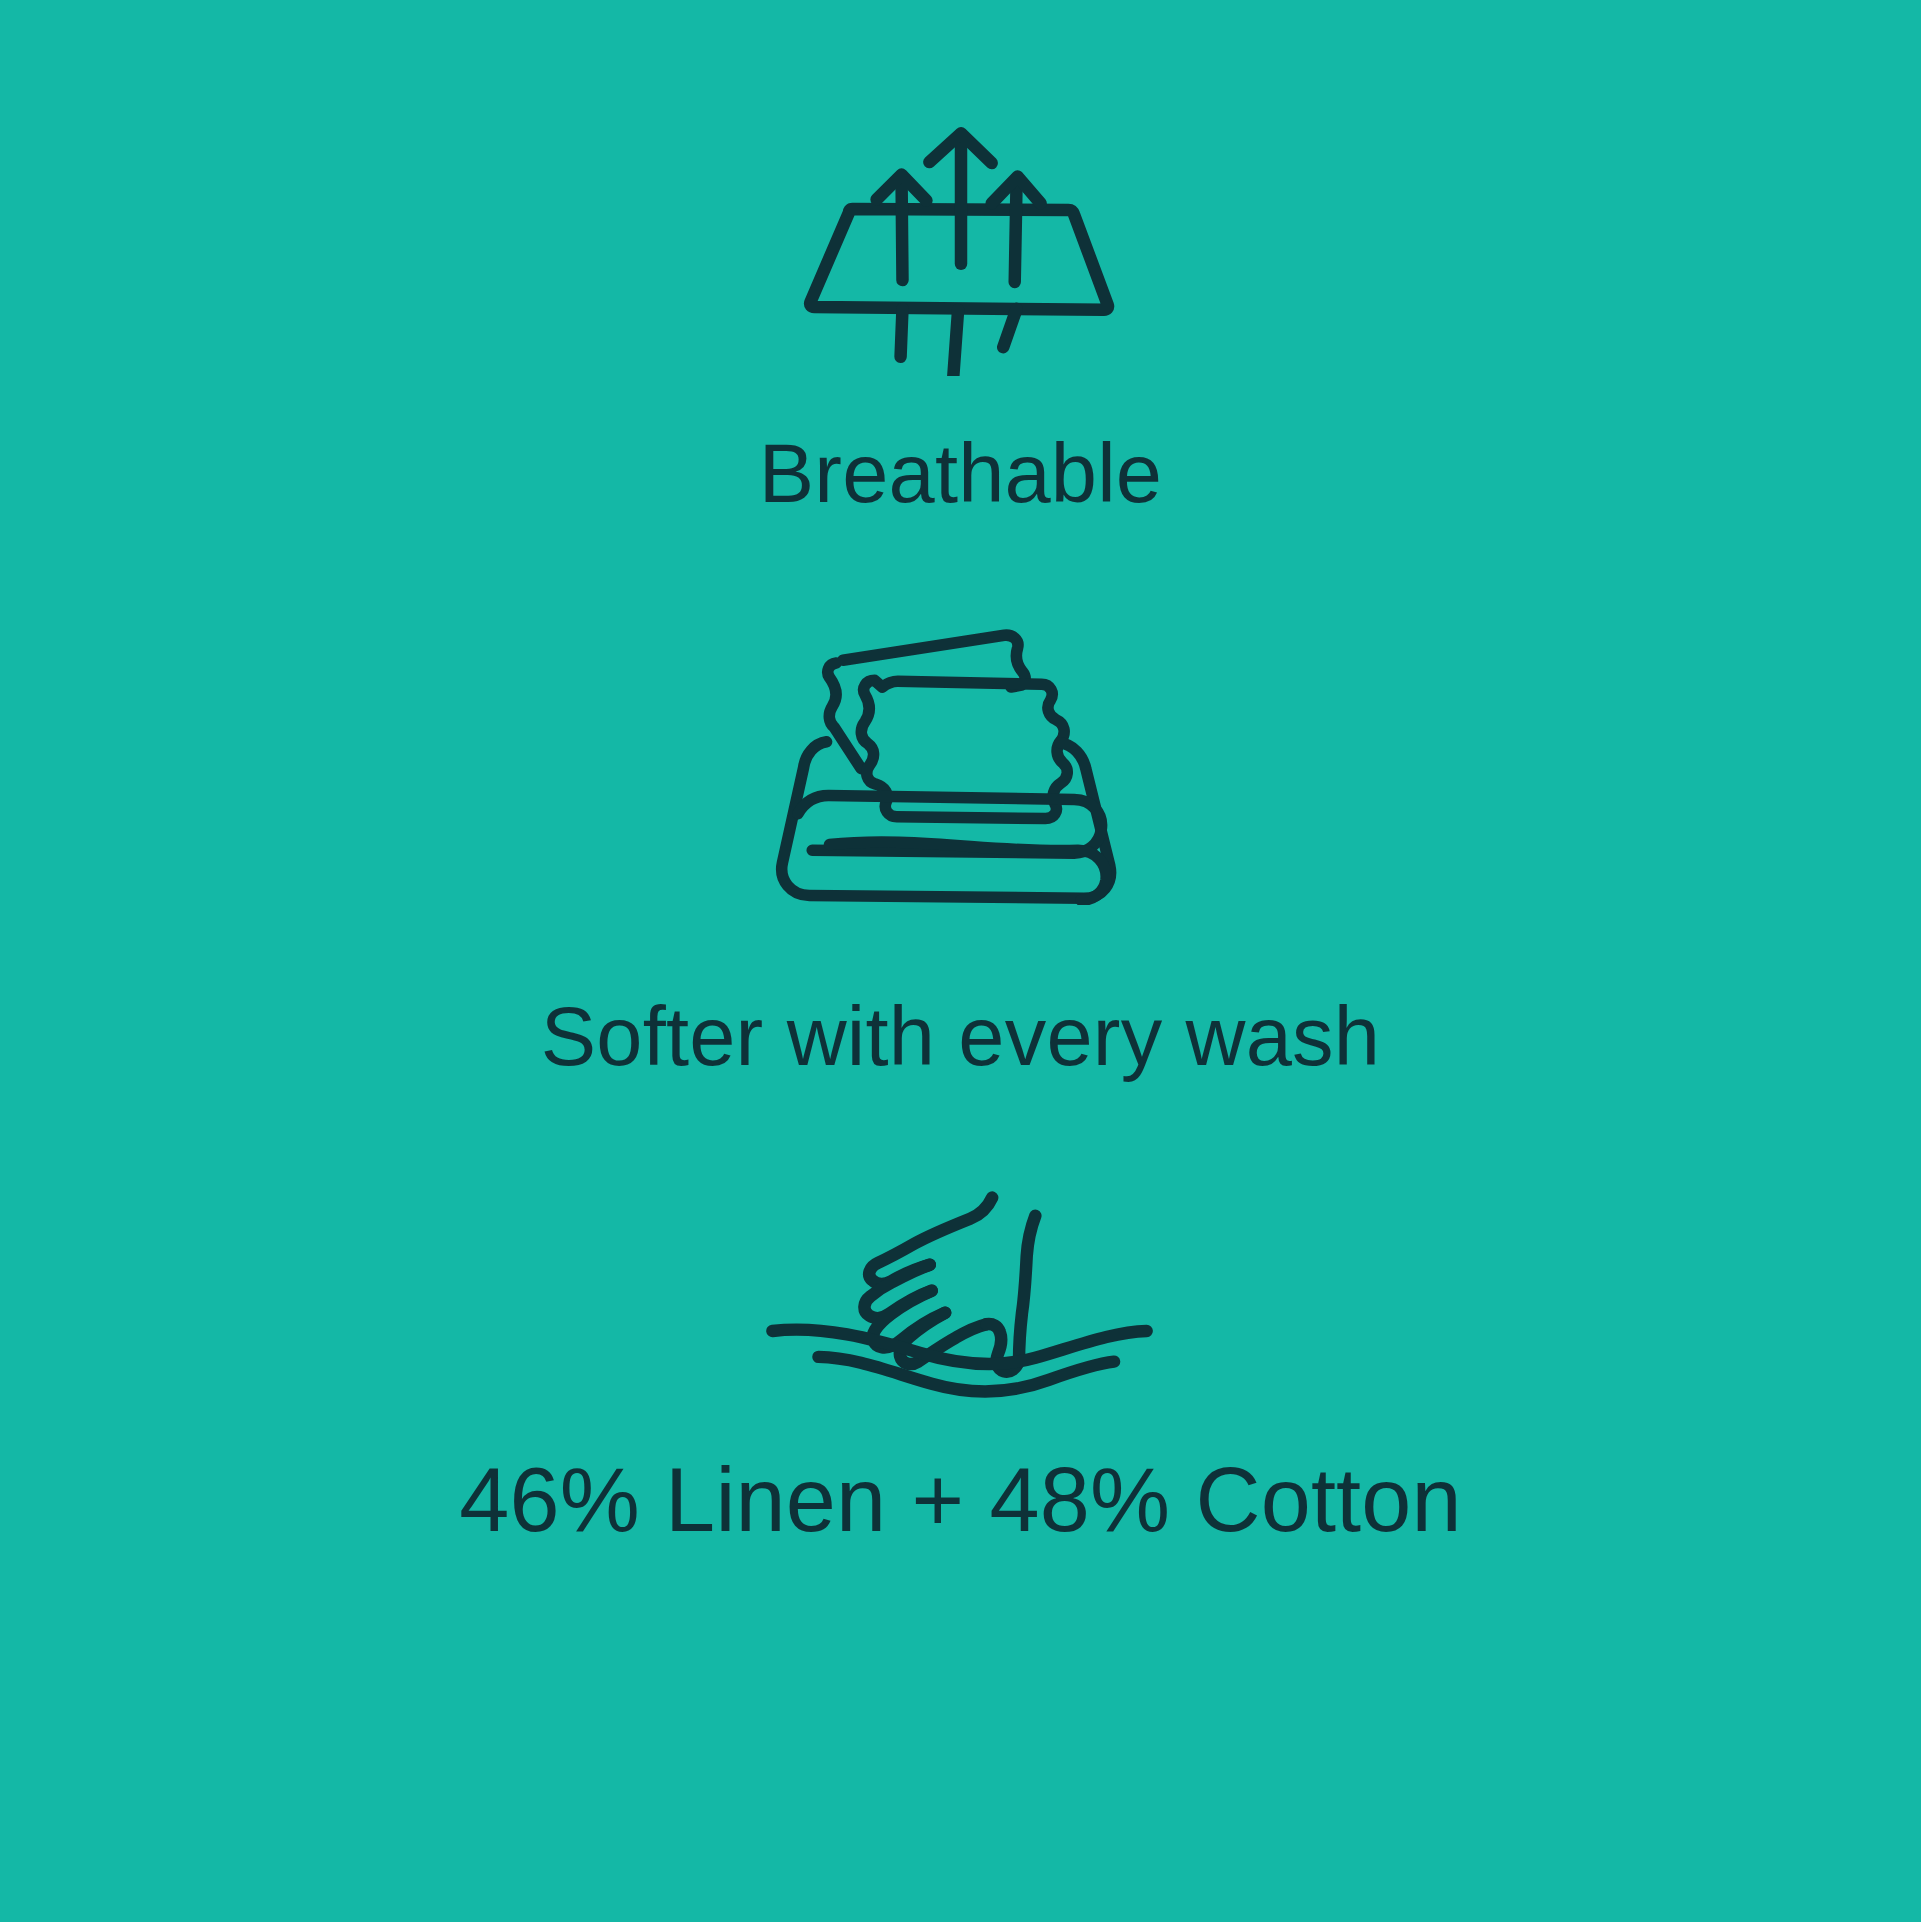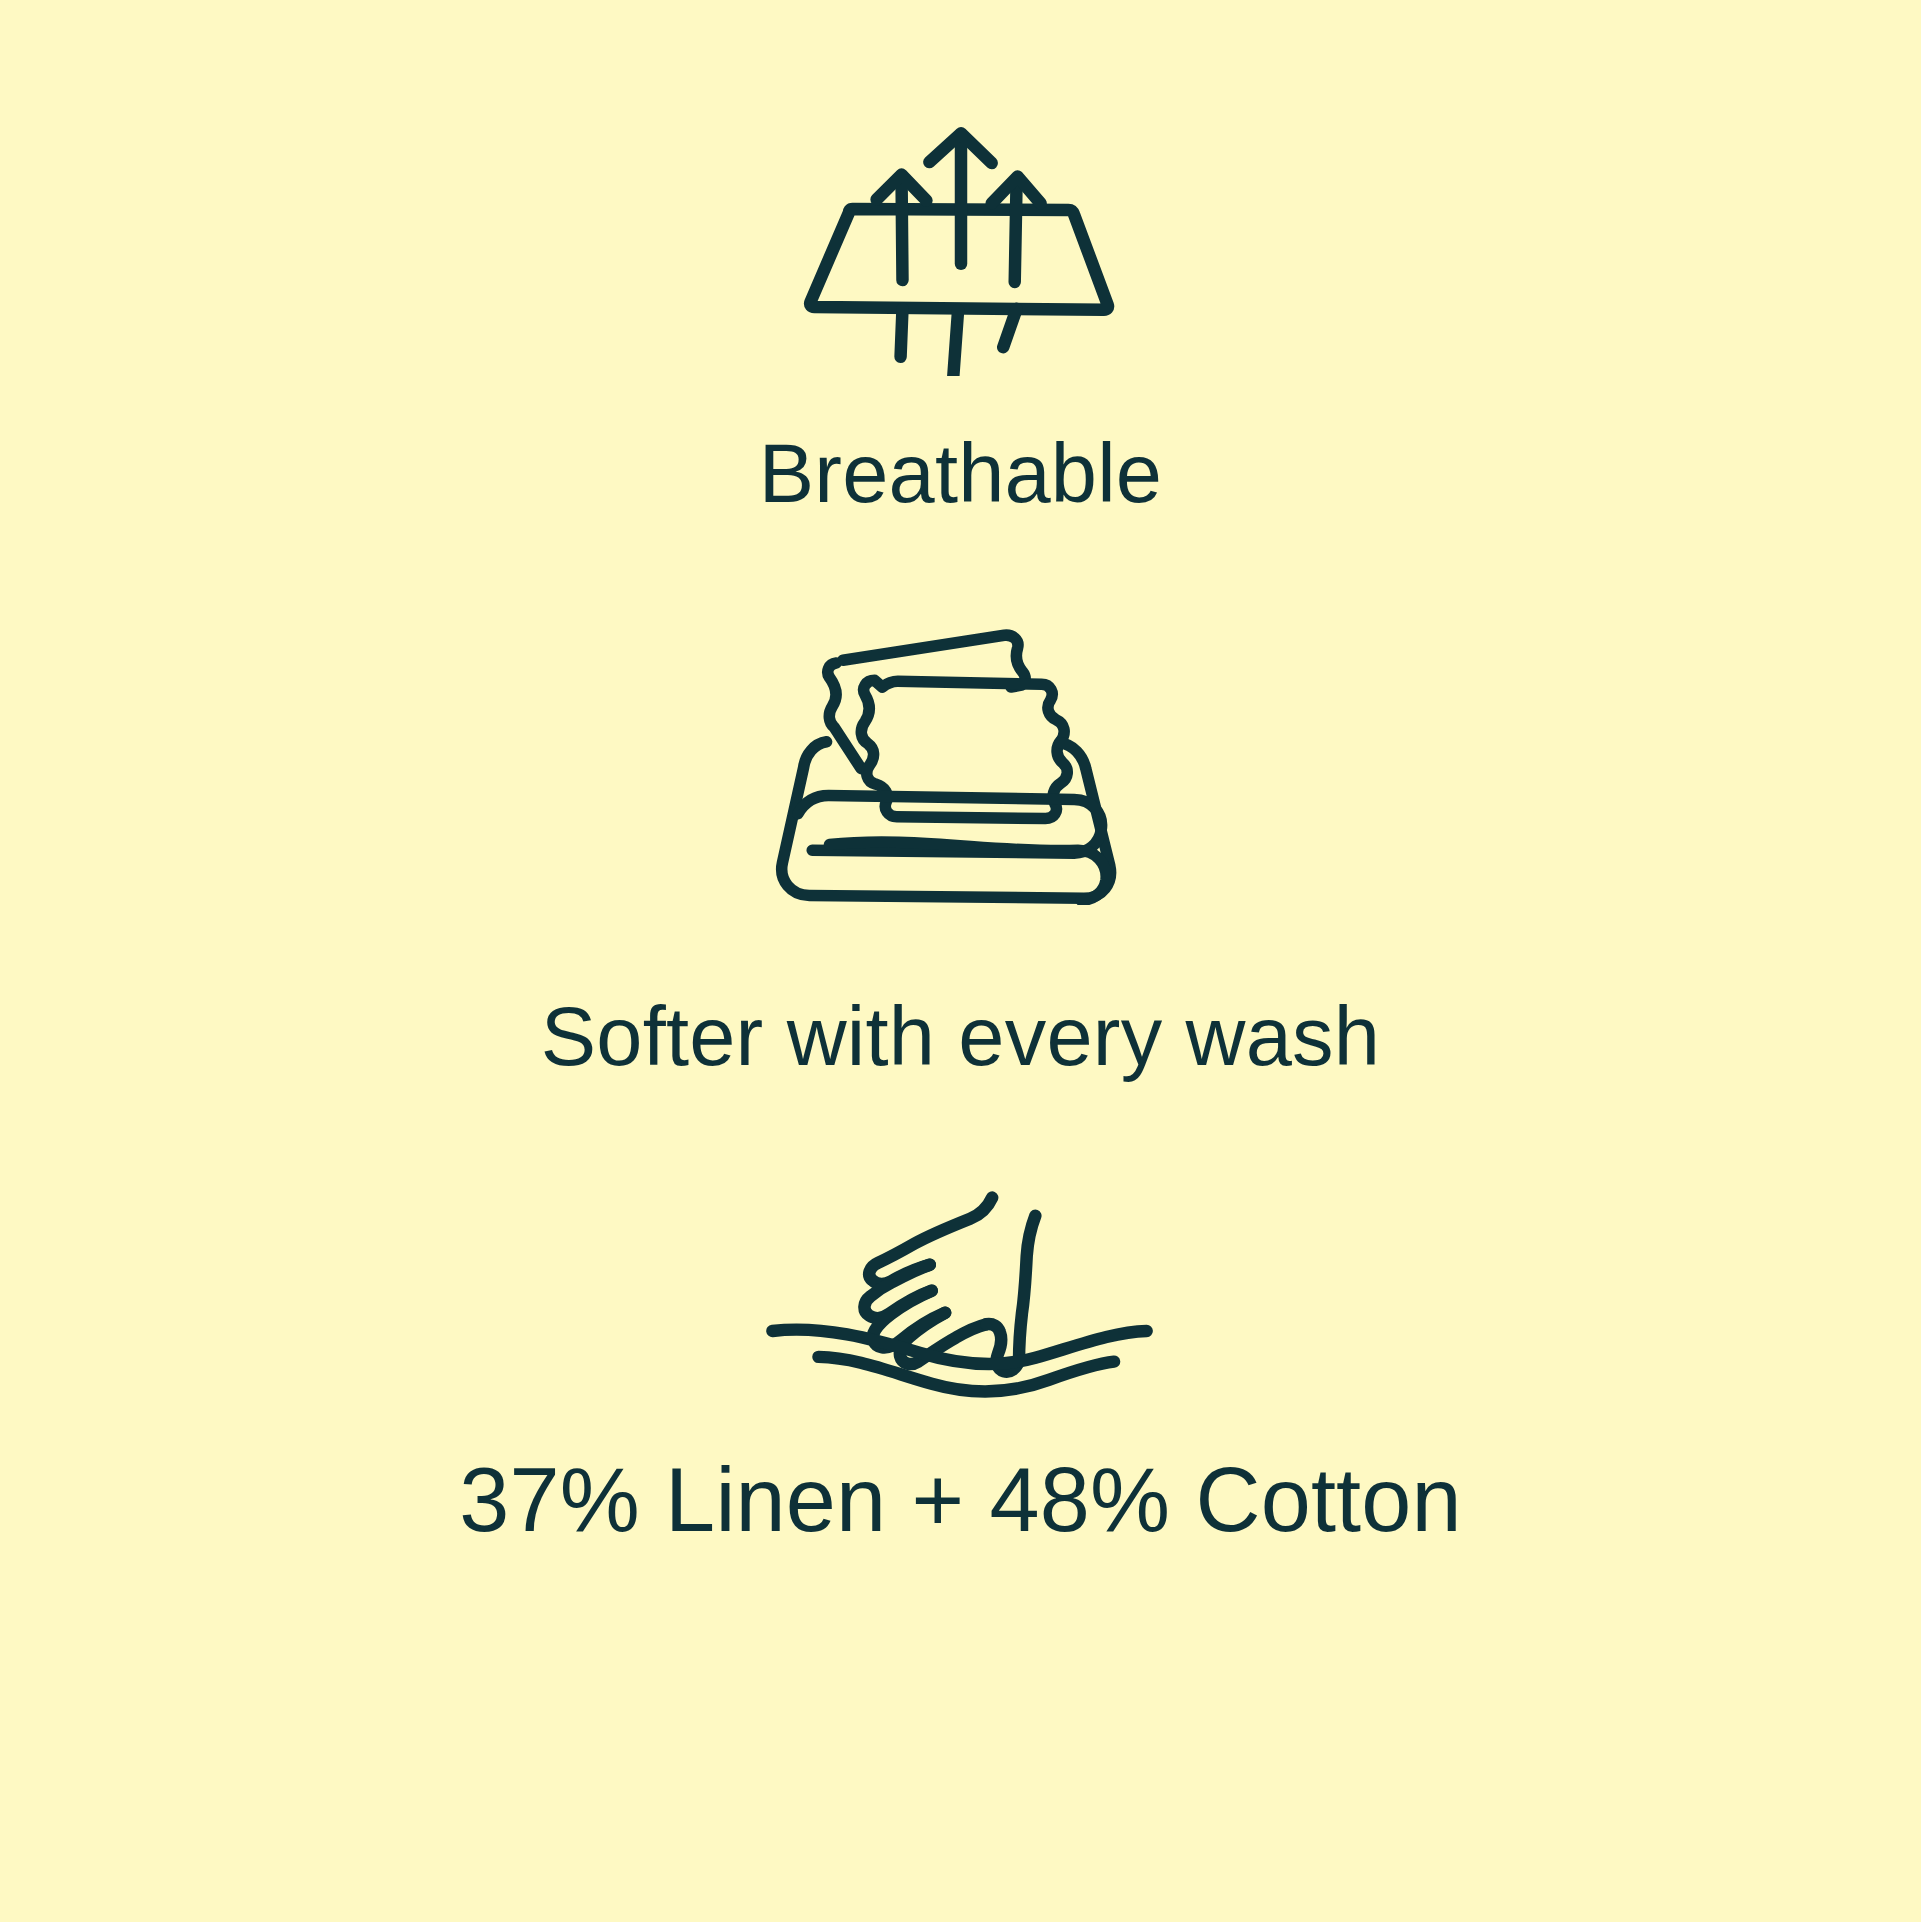--- a/index.html
+++ b/index.html
@@ -12,21 +12,21 @@
     height: 1922px;
     background: #dfe0e5;
     font-family: "Liberation Sans", sans-serif;
     overflow: hidden;
   }
 
   #feature-panel {
     position: relative;
     width: 1921px;
     height: 1922px;
-    background: #fef9c3;
+    background: #14b8a6;
     display: flex;
     flex-direction: column;
     align-items: center;
     box-sizing: border-box;
   }
 
   .feature-block {
     width: 100%;
     display: flex;
     flex-direction: column;
@@ -173,17 +173,17 @@
 
       <path class="stroke" stroke-width="13" d="M288 33 C 283 46 280 60 279 75 C 278 95 277 115 274 135
                C 272 152 271 170 271 184"></path>
 
       <path class="stroke" stroke-width="13" d="M14 153 C 66 147 118 161 168 176 C 208 188 249 192 288 181
                C 330 169 368 154 404 153"></path>
 
       <path class="stroke" stroke-width="13" d="M62 180 C 104 181 140 197 180 208 C 222 220 264 218 302 204
                C 330 194 352 187 370 185"></path>
     </svg>
-    <div class="feature-caption" id="caption-blend">37% Linen + 48% Cotton</div>
+    <div class="feature-caption" id="caption-blend">46% Linen + 48% Cotton</div>
   </div>
 
 </div>
 
 
 </body></html>

